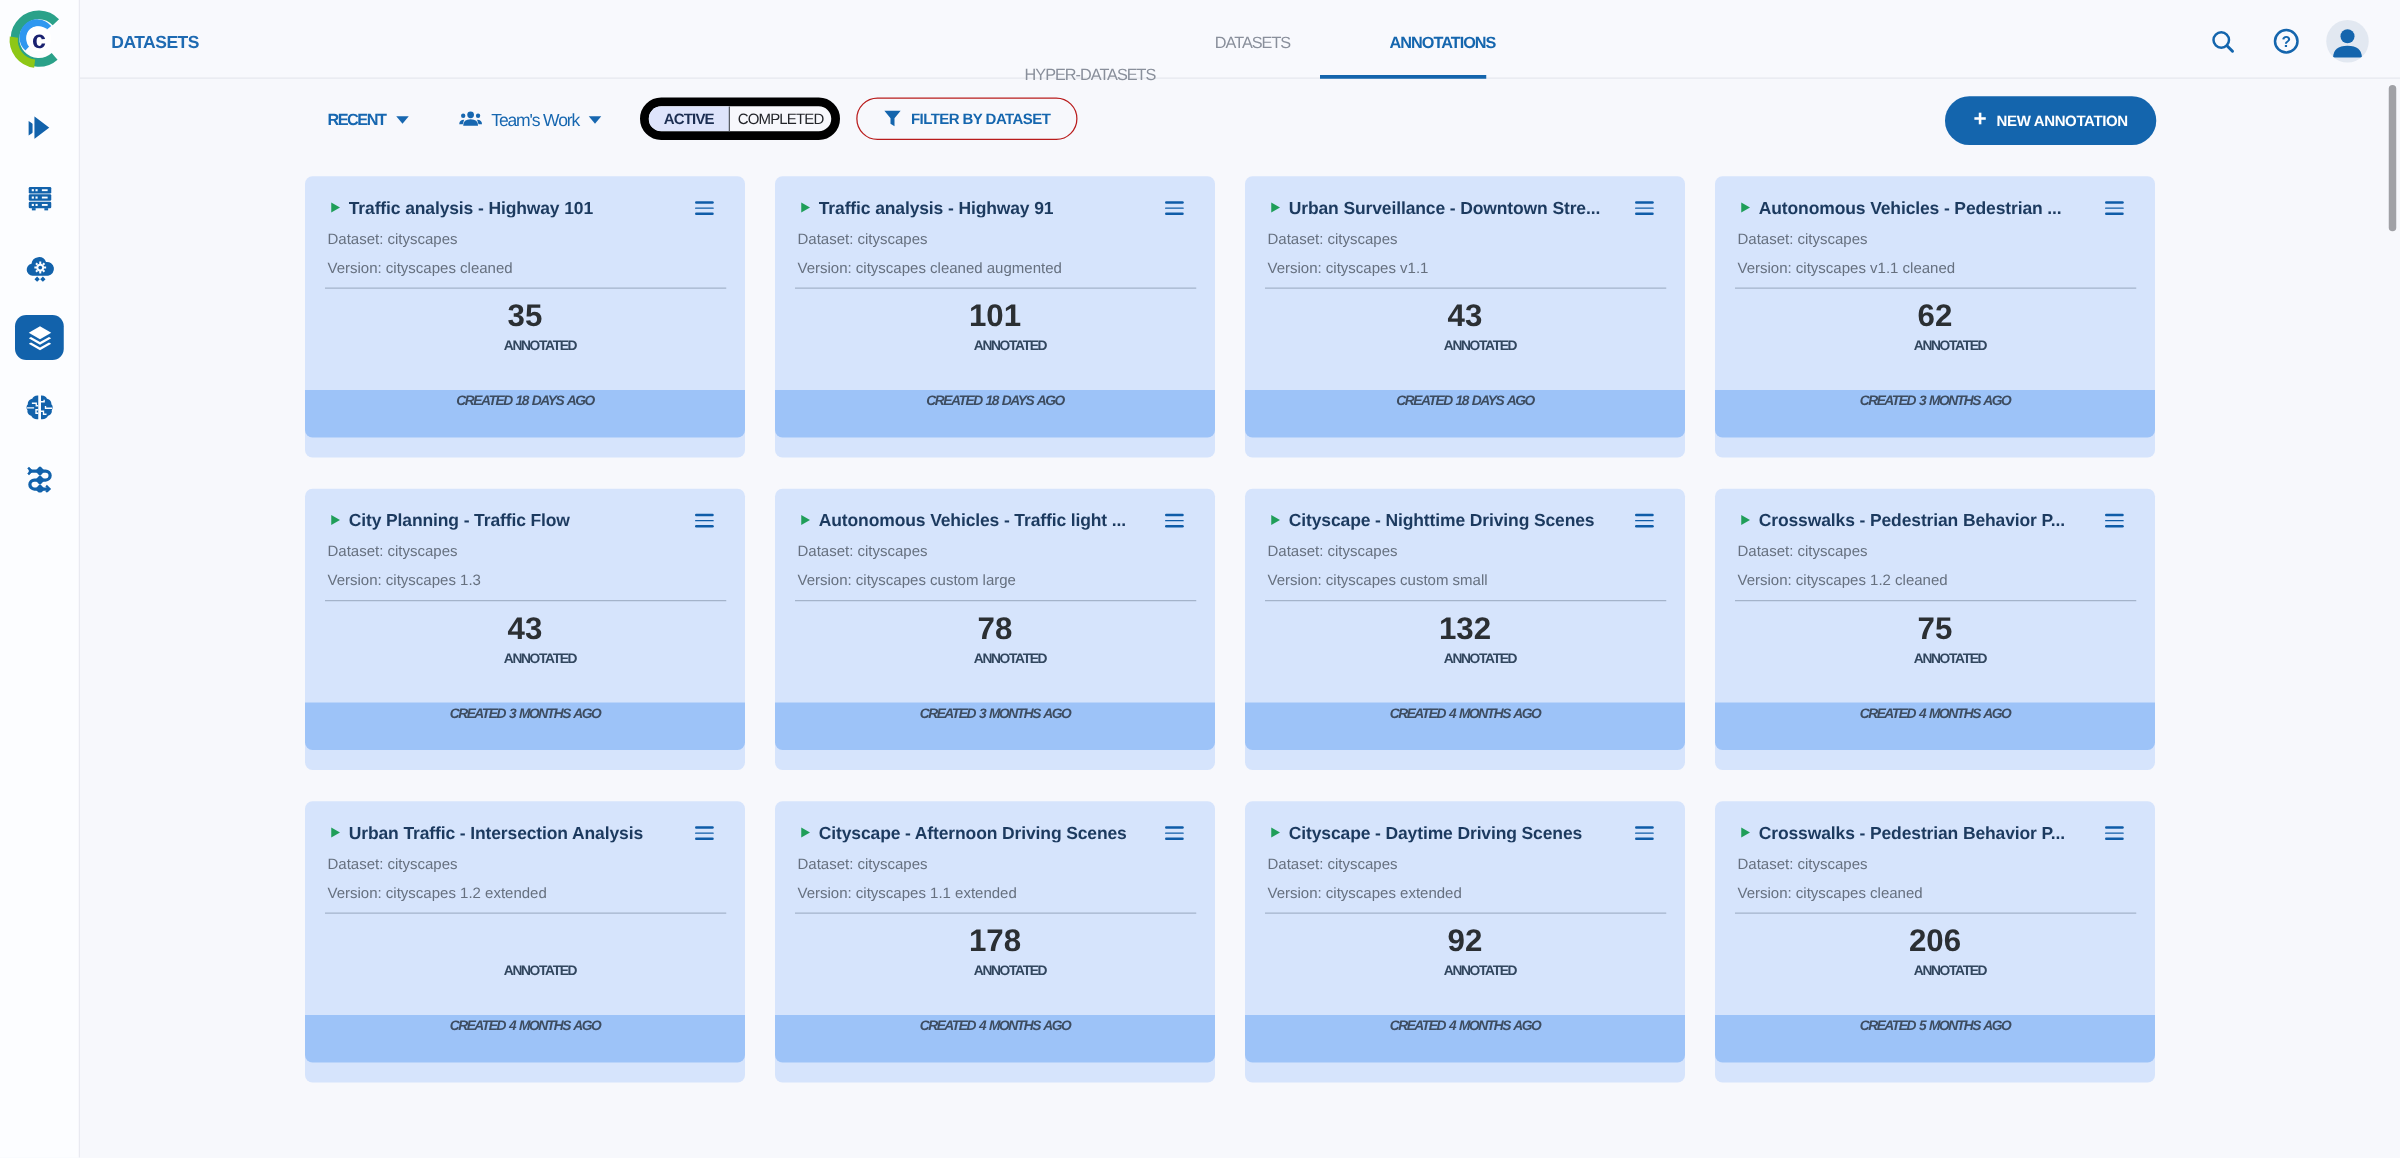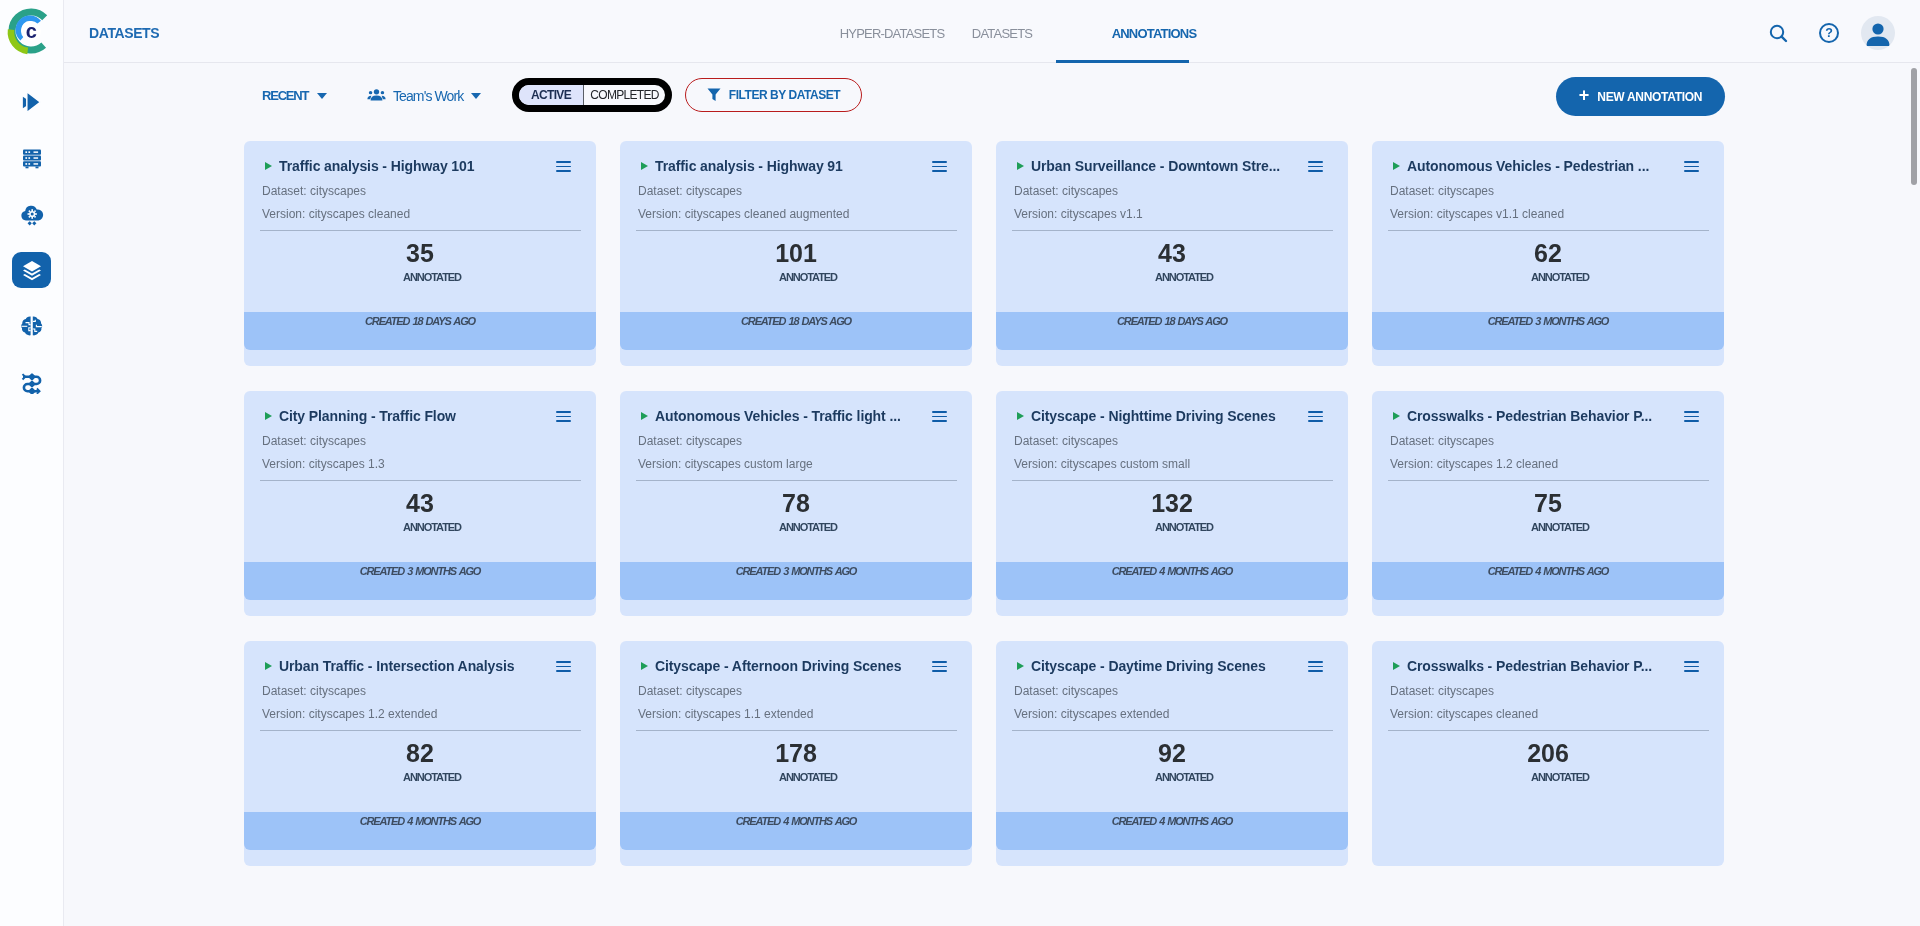--- a/index.html
+++ b/index.html
@@ -67,21 +67,21 @@
 
   
   #sbthumb { position:absolute; left:1911px; top:68px; width:6px; height:117px;
     background:#a0a1a6; border-radius:3px; }
 </style>
 </head>
 <body>
 
 <div id="header"></div>
 <div id="pagetitle">DATASETS</div>
-<div class="tab" style="left:892px;">HYPER-DATASETS</div>
+<div class="tab" style="left:872px;margin-top:26px;">HYPER-DATASETS</div>
 <div class="tab" style="left:1002px;">DATASETS</div>
 <div class="tab active" style="left:1122px;">ANNOTATIONS</div>
 <div id="tabline"></div>
 
 <svg class="abs" style="left:1766px;top:21px;" width="24" height="24" viewBox="0 0 24 24">
   <circle cx="11" cy="11" r="6.2" fill="none" stroke="#1465ad" stroke-width="2"></circle>
   <line x1="15.6" y1="15.6" x2="20" y2="20" stroke="#1465ad" stroke-width="2.4" stroke-linecap="round"></line>
 </svg>
 <svg class="abs" style="left:1817px;top:21px;" width="24" height="24" viewBox="0 0 24 24">
   <circle cx="12" cy="12" r="9" fill="none" stroke="#1465ad" stroke-width="2"></circle>
@@ -336,21 +336,20 @@
   <div class="play"></div>
   <div class="ctitle">Urban Traffic - Intersection Analysis</div>
   <div class="burger">
         <span></span>
         <span></span>
         <span></span>
       </div>
   <div class="meta1">Dataset: cityscapes</div>
   <div class="meta2">Version: cityscapes 1.2 extended</div>
   <div class="divider"></div>
-  <div class="num">82</div>
   <div class="annlbl">ANNOTATED</div>
   <div class="cfoot">CREATED 4 MONTHS AGO</div>
  </div>
  <div class="card">
   <div class="play"></div>
   <div class="ctitle">Cityscape - Afternoon Driving Scenes</div>
   <div class="burger">
         <span></span>
         <span></span>
         <span></span>
@@ -383,16 +382,17 @@
   <div class="burger">
         <span></span>
         <span></span>
         <span></span>
       </div>
   <div class="meta1">Dataset: cityscapes</div>
   <div class="meta2">Version: cityscapes cleaned</div>
   <div class="divider"></div>
   <div class="num">206</div>
   <div class="annlbl">ANNOTATED</div>
+  <div class="cfoot">CREATED 5 MONTHS AGO</div>
  </div>
 </div>
 
 <div id="sbthumb"></div>
 
 </body></html>

